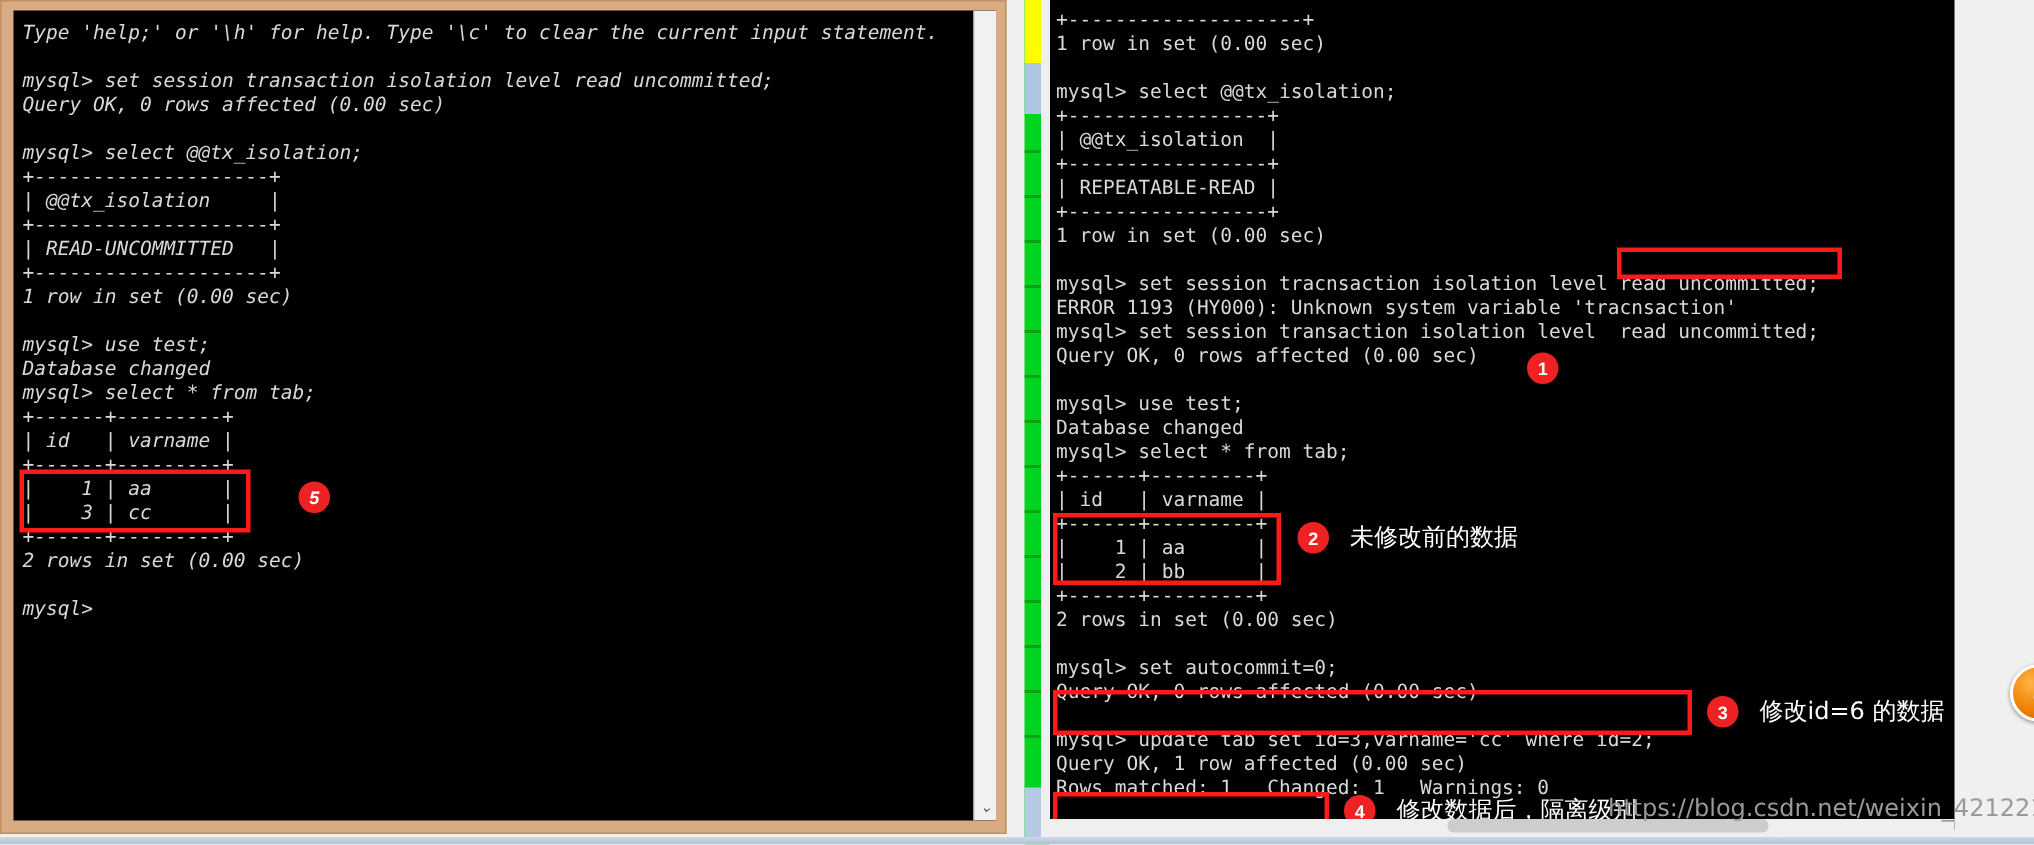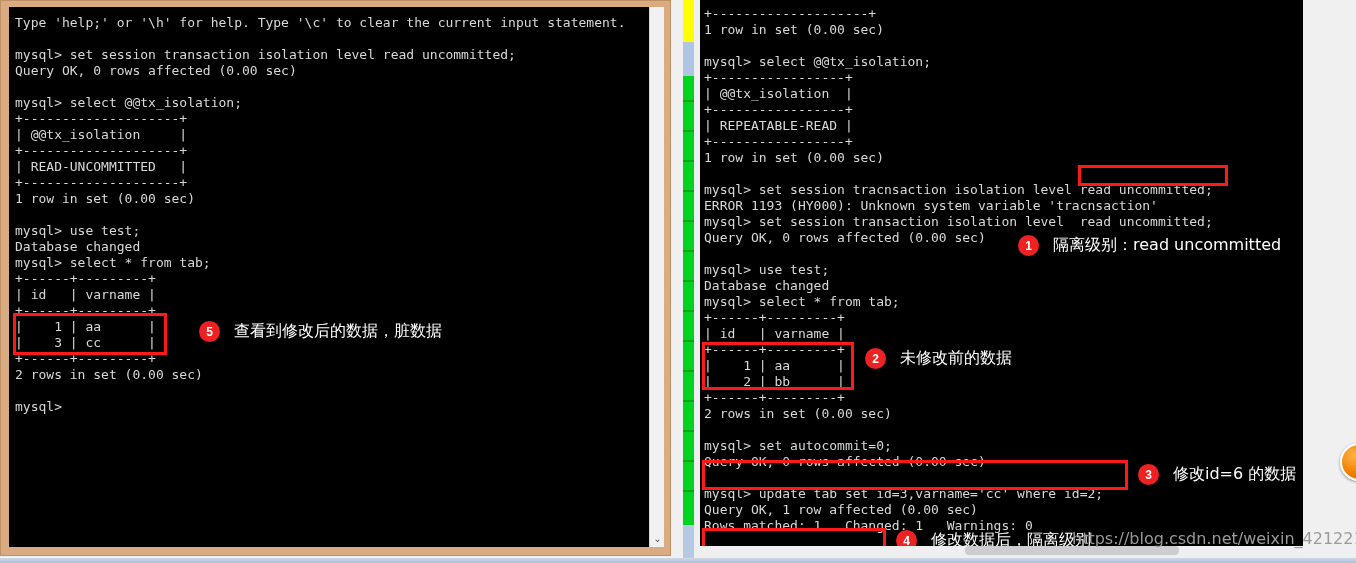--- a/index.html
+++ b/index.html
@@ -51,20 +51,21 @@
 
   
   #left-window {
     position: absolute;
     left: 0; top: 0;
     width: 671px;
     height: 556px;
     background: #d9ab82;
     border: 1px solid #c08f63;
     box-sizing: border-box;
+    font-style: italic;
   }
   #left-window .win-inner {
     position: absolute;
     left: 8px; top: 6px;
     width: 655px;
     height: 540px;
     background: #000000;
     box-sizing: border-box;
     overflow: hidden;
   }
@@ -230,21 +231,20 @@
 
   <div id="left-window">
     <div class="win-inner">
 
       <div class="term" id="left-term" style="left:6px; top:8px;"><div class="line">Type 'help;' or '\h' for help. Type '\c' to clear the current input statement.</div><div class="line blank">&nbsp;</div><div class="line">mysql&gt; set session transaction isolation level read uncommitted;</div><div class="line">Query OK, 0 rows affected (0.00 sec)</div><div class="line blank">&nbsp;</div><div class="line">mysql&gt; select @@tx_isolation;</div><div class="line">+--------------------+</div><div class="line">| @@tx_isolation     |</div><div class="line">+--------------------+</div><div class="line">| READ-UNCOMMITTED   |</div><div class="line">+--------------------+</div><div class="line">1 row in set (0.00 sec)</div><div class="line blank">&nbsp;</div><div class="line">mysql&gt; use test;</div><div class="line">Database changed</div><div class="line">mysql&gt; select * from tab;</div><div class="line">+------+---------+</div><div class="line">| id   | varname |</div><div class="line">+------+---------+</div><div class="line">|    1 | aa      |</div><div class="line">|    3 | cc      |</div><div class="line">+------+---------+</div><div class="line">2 rows in set (0.00 sec)</div><div class="line blank">&nbsp;</div><div class="line">mysql&gt;</div></div>
 
       <div class="redbox" style="left:4px; top:306px; width:154px; height:42px;"></div>
 
       <div class="annot" style="left:190px; top:314px;">
         <span class="badge">5</span>
-        <span class="atext">查看到修改后的数据，脏数据</span>
       </div>
 
       <div id="left-scrollbar">
         <div class="sb-arrow">⌄</div>
       </div>
     </div>
   </div>
 
   <div id="right-window-edge"></div>
 
@@ -255,21 +255,20 @@
     <div class="redbox" style="left:378px; top:165px; width:150px; height:21px;"></div>
 
     <div class="redbox" style="left:2px; top:342px; width:152px; height:48px;"></div>
 
     <div class="redbox" style="left:2px; top:460px; width:426px; height:30px;"></div>
 
     <div class="redbox" style="left:2px; top:528px; width:184px; height:32px;"></div>
 
     <div class="annot" style="left:318px; top:235px;">
       <span class="badge">1</span>
-      <span class="atext">隔离级别：read uncommitted</span>
     </div>
 
     <div class="annot" style="left:165px; top:348px;">
       <span class="badge">2</span>
       <span class="atext">未修改前的数据</span>
     </div>
 
     <div class="annot" style="left:438px; top:464px;">
       <span class="badge">3</span>
       <span class="atext">修改id=6 的数据</span>

